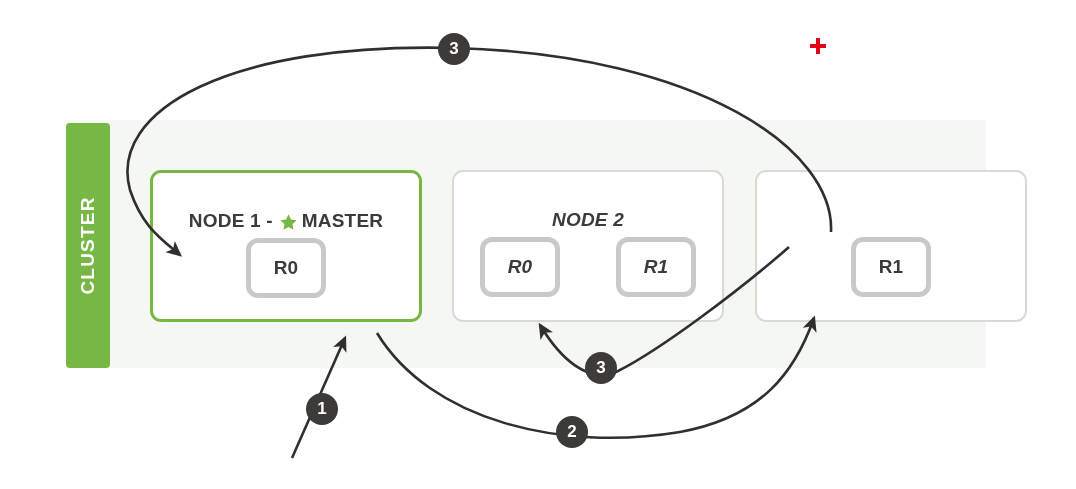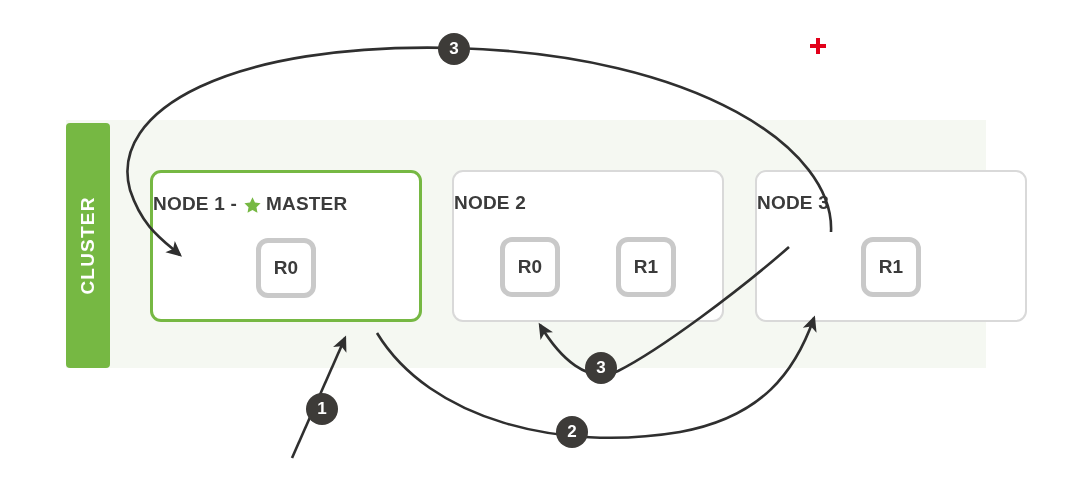--- a/index.html
+++ b/index.html
@@ -61,28 +61,29 @@
     height: 152px;
     background: #ffffff;
     border: 2px solid #d9d9d9;
     border-radius: 11px;
     box-sizing: border-box;
   }
   .node-box.master {
     border: 3px solid #76b843;
   }
   #node-box-1 { left: 150px; }
-  #node-box-2 { left: 452px; }
+  #node-box-2 { left: 452px; font-style: italic; }
   #node-box-3 { left: 755px; }
 
   .node-title {
     position: absolute;
-    top: 20px;
+    top: 37px;
     left: 0;
     right: 0;
+    text-align: center;
     font-size: 19px;
     font-weight: bold;
     color: #3b3b3b;
     letter-spacing: 0.2px;
     white-space: nowrap;
   }
   .node-title .title-inner {
     display: inline-flex;
     align-items: center;
     gap: 2px;
@@ -98,21 +99,21 @@
   .shards {
     position: absolute;
     top: 65px;
     left: 0;
     right: 0;
     display: flex;
     justify-content: center;
     gap: 56px;
   }
   .shard {
-    width: 60px;
+    width: 80px;
     height: 60px;
     border: 5px solid #c9c9c9;
     border-radius: 12px;
     background: #ffffff;
     box-sizing: border-box;
     display: flex;
     align-items: center;
     justify-content: center;
     font-size: 19px;
     font-weight: bold;
@@ -204,25 +205,20 @@
         <span>NODE 2</span>
       </span>
     </div>
     <div class="shards">
       <div class="shard">R0</div>
       <div class="shard">R1</div>
     </div>
   </div>
 
   <div class="node-box" id="node-box-3">
-    <div class="node-title">
-      <span class="title-inner">
-        <span>NODE 3</span>
-      </span>
-    </div>
     <div class="shards">
       <div class="shard">R1</div>
     </div>
   </div>
 
   <svg id="arrow-layer" viewBox="0 0 1076 489">
     <defs>
       <marker id="head" markerWidth="7" markerHeight="7" refX="5.4" refY="3.1" orient="auto" markerUnits="strokeWidth">
         <path d="M0.4,0.3 L6.4,3.1 L0.4,5.9 L1.9,3.1 Z" fill="#2f2f2f"></path>
       </marker>

